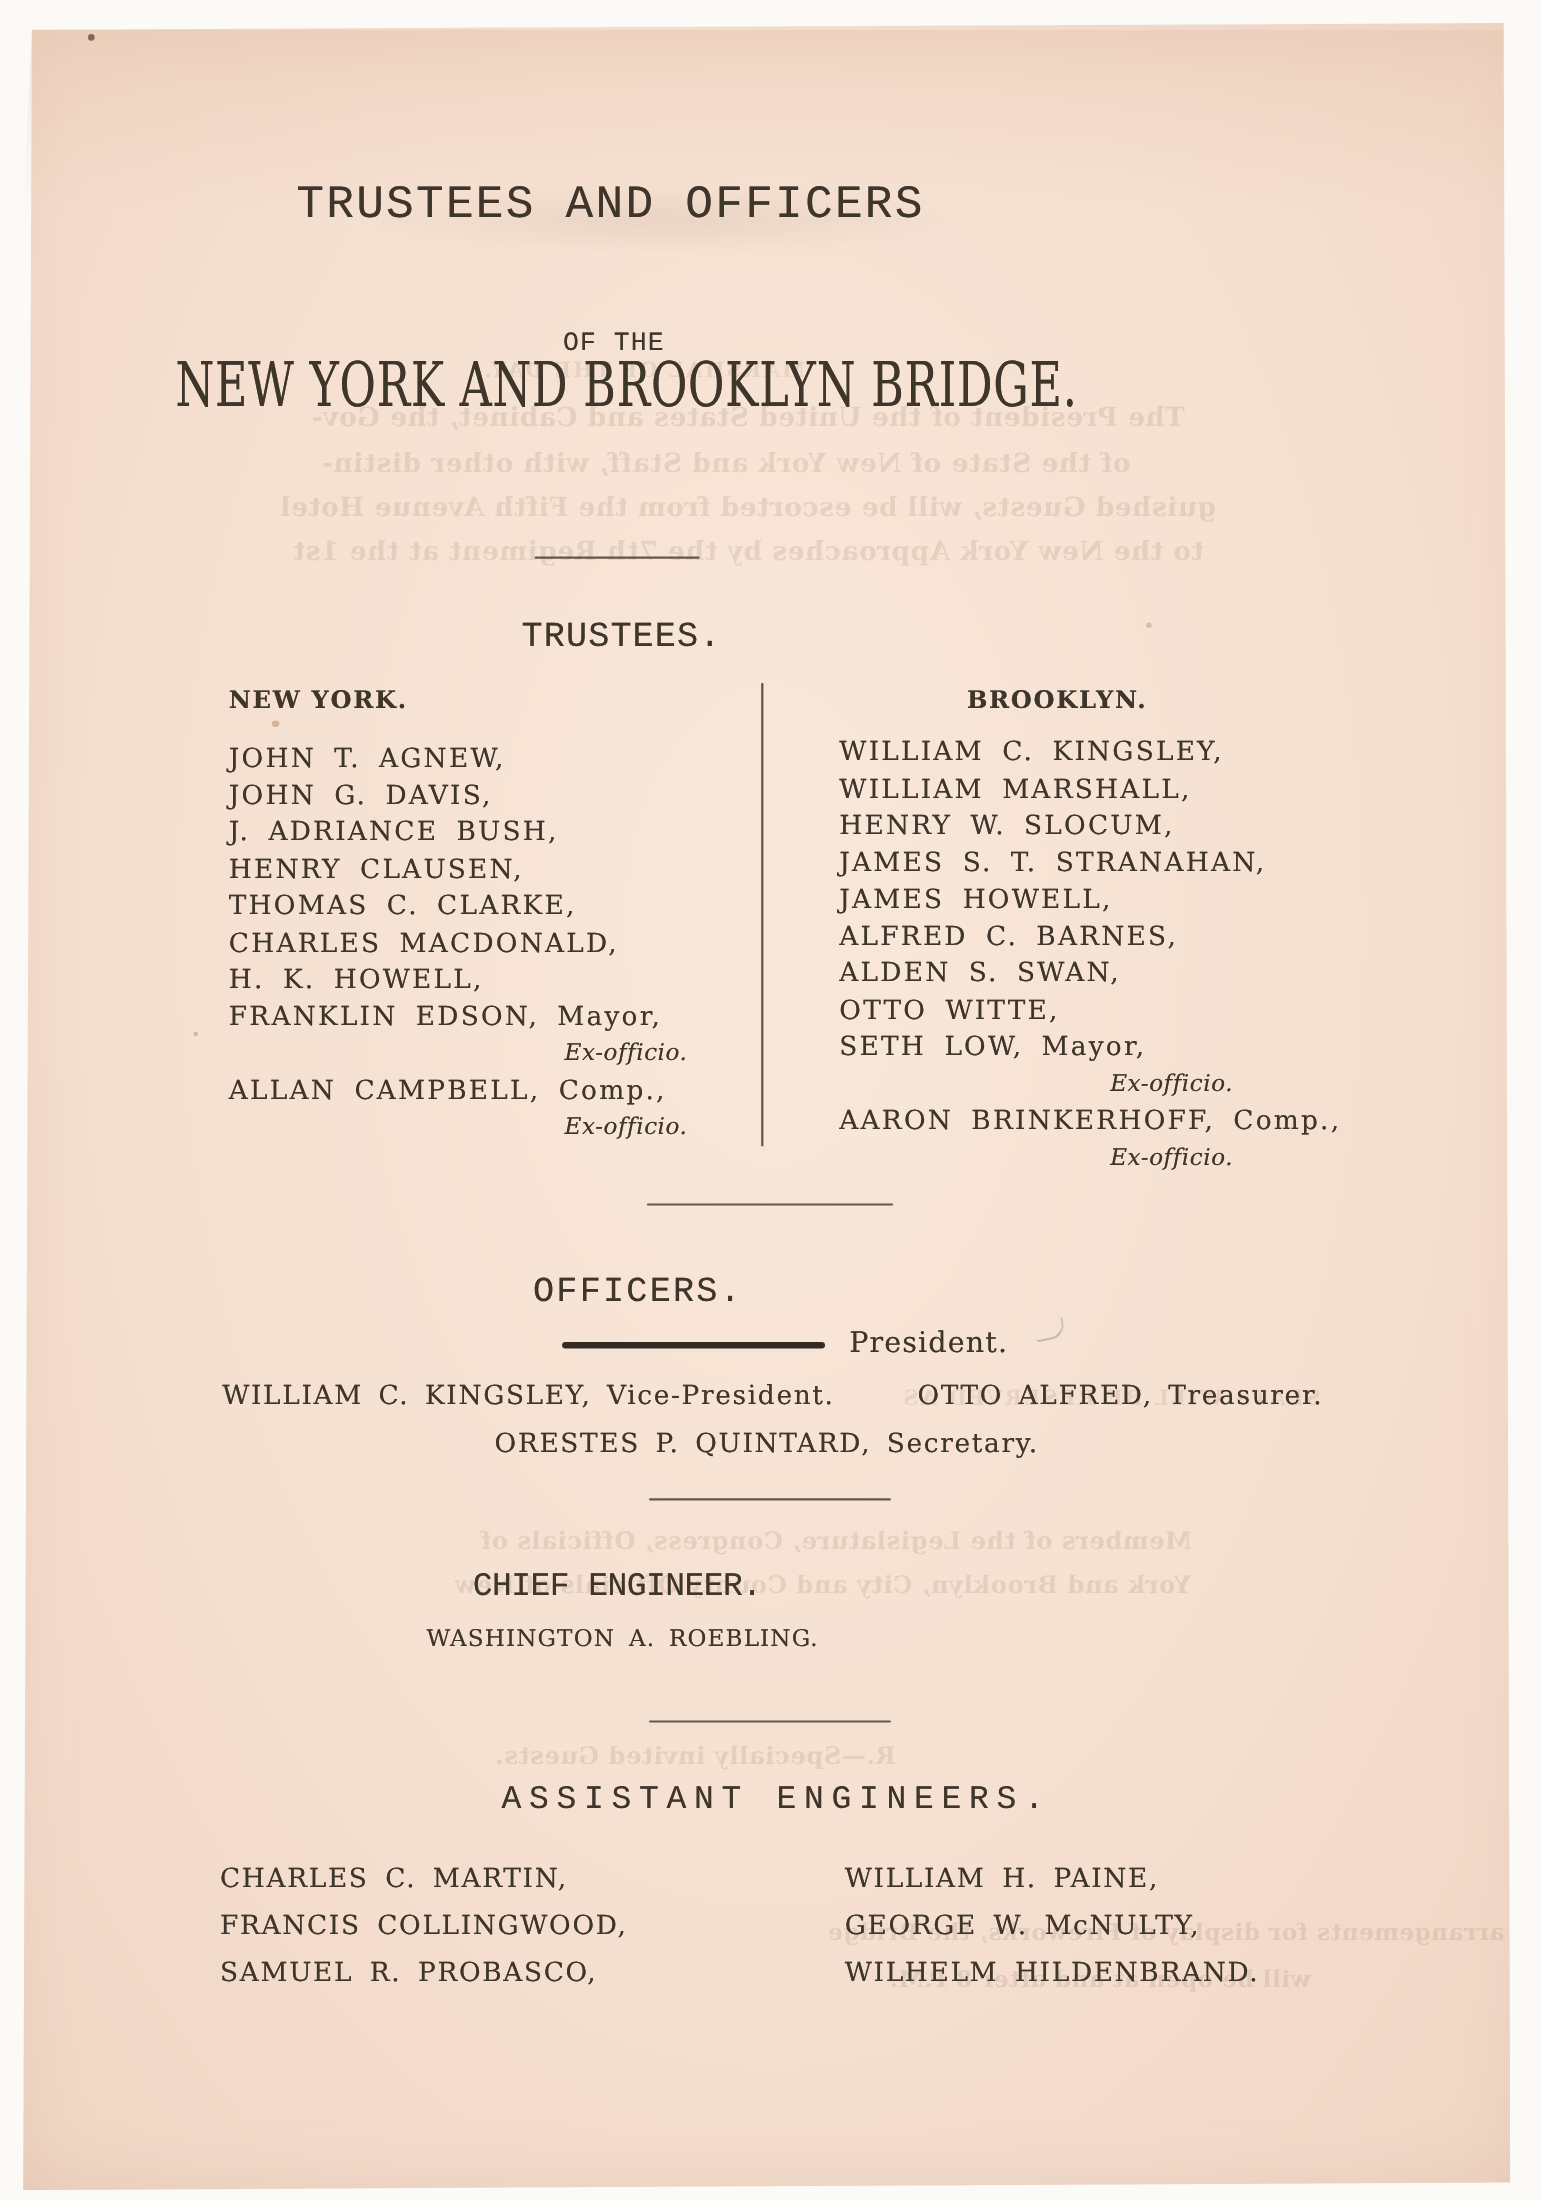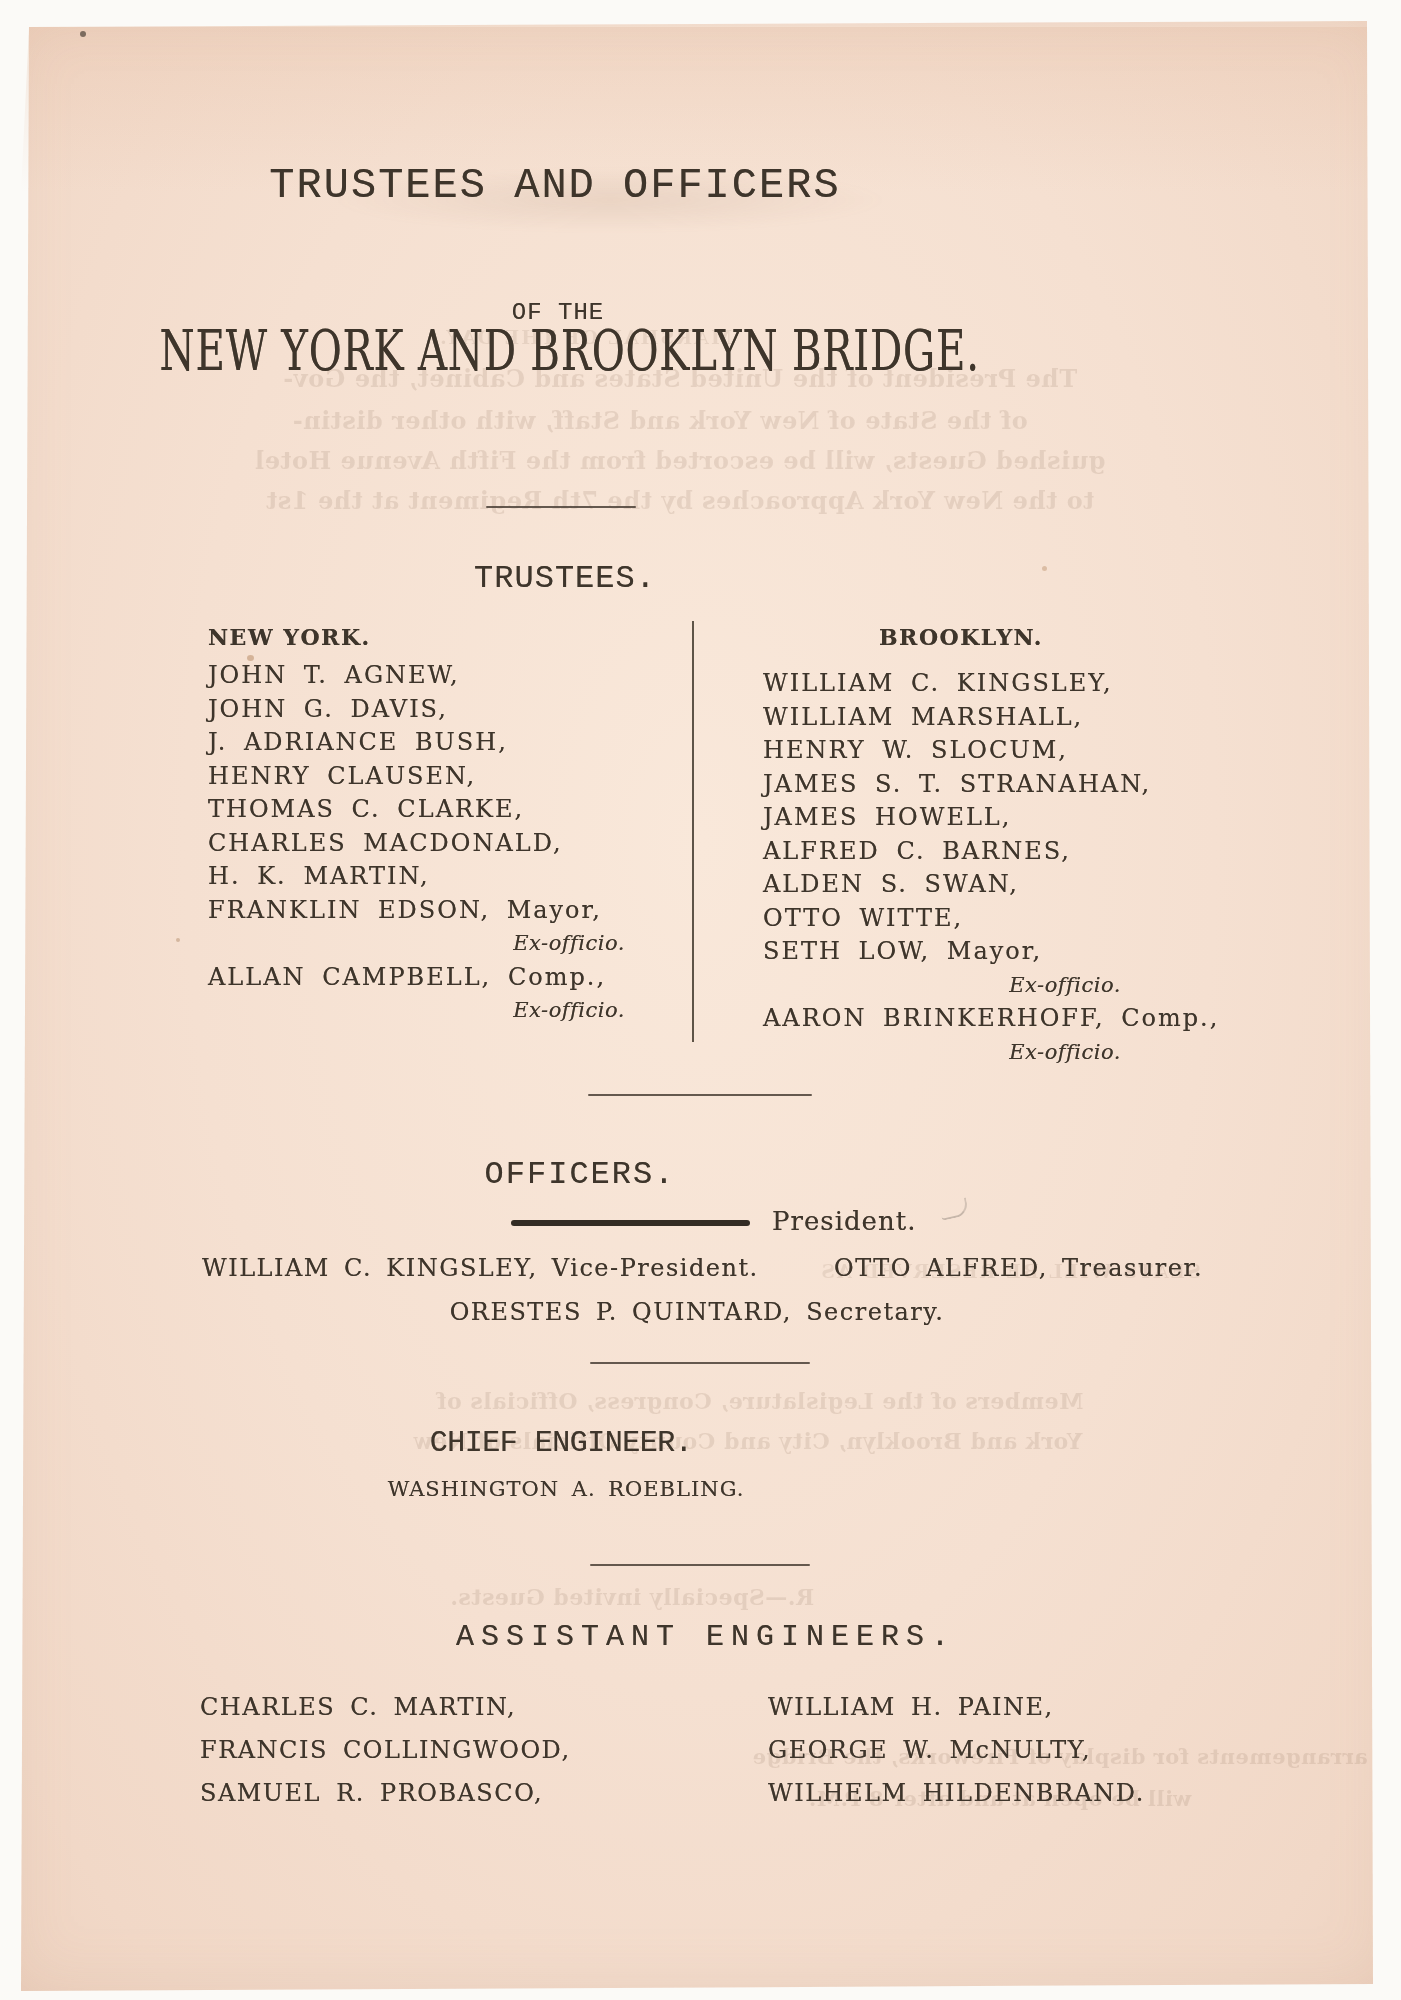--- a/index.html
+++ b/index.html
@@ -52,21 +52,21 @@
   .h-officers{left:0;top:1156px;width:1160px;font-size:32px;letter-spacing:2px;}
   .h-chief{left:0;top:1426px;width:1122px;font-size:30px;letter-spacing:-.5px;}
   .h-assist{left:6px;top:1620px;width:1400px;font-size:30px;letter-spacing:7px;}
 
   .col-label{font-weight:700;font-size:22px;letter-spacing:1.5px;}
   .label-ny{left:208px;top:624px;width:402px;text-align:left;}
   .label-bk{left:763px;top:624px;width:396px;text-align:center;}
 
   .name{font-size:24px;letter-spacing:2px;word-spacing:7px;line-height:33.5px;}
   .col{position:absolute;}
-  .col-ny{left:208px;top:659px;width:419px;}
+  .col-ny{left:208px;top:673px;width:419px;}
   .col-bk{left:763px;top:667px;width:360px;}
   .col .row{white-space:nowrap;color:#3e352b;text-shadow:0 0 .6px rgba(62,53,43,.65);}
   .exofficio{font-style:italic;font-size:21px;letter-spacing:.5px;word-spacing:2px;text-align:right;line-height:33.5px;padding-right:2px;}
 
   .president-blank{position:absolute;left:511px;top:1220px;width:239px;height:6px;background:#332c24;border-radius:3px;}
   .president-label{left:772px;top:1206px;font-size:26px;letter-spacing:1px;}
   .vp{left:202px;top:1254px;font-size:24px;letter-spacing:1.5px;word-spacing:5px;}
   .treasurer{left:834px;top:1254px;font-size:24px;letter-spacing:1.5px;word-spacing:5px;}
   .secretary{left:0;top:1298px;width:1394px;font-size:24px;letter-spacing:1.5px;word-spacing:5px;}
 
@@ -135,21 +135,21 @@
   <div class="ink col-label label-bk">BROOKLYN.</div>
   <div class="vrule"></div>
 
   <div class="col col-ny name">
     <div class="row">JOHN T. AGNEW,</div>
     <div class="row">JOHN G. DAVIS,</div>
     <div class="row">J. ADRIANCE BUSH,</div>
     <div class="row">HENRY CLAUSEN,</div>
     <div class="row">THOMAS C. CLARKE,</div>
     <div class="row">CHARLES MACDONALD,</div>
-    <div class="row">H. K. MARTIN,</div>
+    <div class="row">H. K. HOWELL,</div>
     <div class="row">FRANKLIN EDSON, Mayor,</div>
     <div class="row exofficio">Ex-officio.</div>
     <div class="row">ALLAN CAMPBELL, Comp.,</div>
     <div class="row exofficio">Ex-officio.</div>
   </div>
 
   <div class="col col-bk name">
     <div class="row">WILLIAM C. KINGSLEY,</div>
     <div class="row">WILLIAM MARSHALL,</div>
     <div class="row">HENRY W. SLOCUM,</div>

